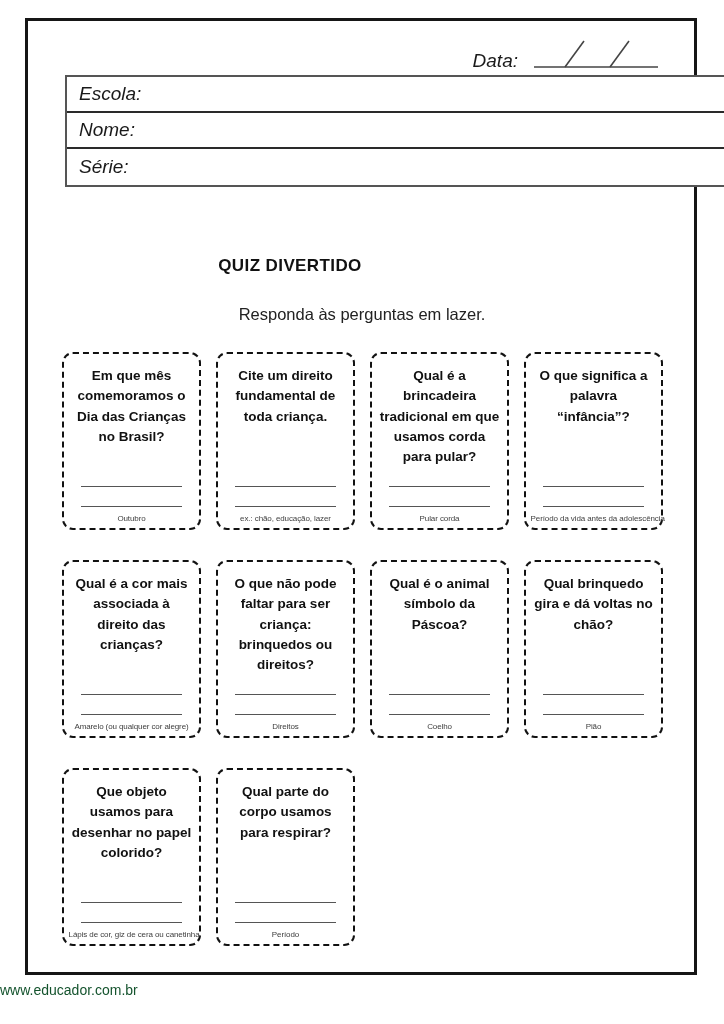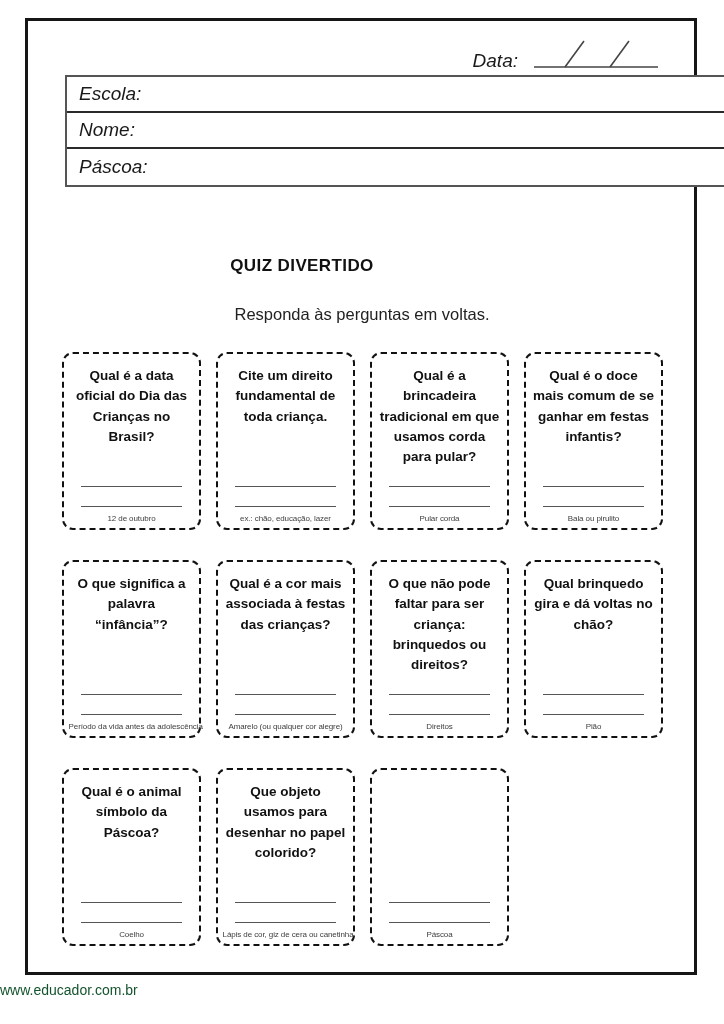--- a/index.html
+++ b/index.html
@@ -49,21 +49,21 @@
     padding-left: 12px;
     font-size: 19px;
     border-bottom: 2px solid #2a2a2a;
     background: #fff;
   }
   .info-row:last-child { border-bottom: none; }
 
   
   .quiz-title {
     position: absolute;
-    top: 256px; left: 16px;
+    top: 256px; left: 4px;
     width: 572px;
     text-align: center;
     font-size: 17px;
     font-weight: bold;
     letter-spacing: 0.4px;
     color: #111;
   }
   .quiz-subtitle {
     position: absolute;
     top: 305px; left: 0;
@@ -145,114 +145,108 @@
   </div>
 
   <div class="info-table">
     <div class="info-row">
       <span>Escola:</span>
     </div>
     <div class="info-row">
       <span>Nome:</span>
     </div>
     <div class="info-row">
-      <span>Páscoa:</span>
+      <span>Série:</span>
     </div>
   </div>
 
 </div>
 
 <div class="quiz-title">QUIZ DIVERTIDO</div>
-<div class="quiz-subtitle">Responda às perguntas em voltas.</div>
+<div class="quiz-subtitle">Responda às perguntas em lazer.</div>
 
 <div class="cards-grid">
 
-
-  <div class="card">
-    <div class="card-q">Qual é a data oficial do Dia das Crianças no Brasil?</div>
-    <div class="card-fill"></div>
-    <div class="ans-line"></div>
-    <div class="ans-line second"></div>
-    <div class="card-a">12 de outubro</div>
-  </div>
+  <div class="card">
+    <div class="card-q">Em que mês comemoramos o Dia das Crianças no Brasil?</div>
+    <div class="card-fill"></div>
+    <div class="ans-line"></div>
+    <div class="ans-line second"></div>
+    <div class="card-a">Outubro</div>
+  </div>
+
 
   <div class="card">
     <div class="card-q">Cite um direito fundamental de toda criança.</div>
     <div class="card-fill"></div>
     <div class="ans-line"></div>
     <div class="ans-line second"></div>
     <div class="card-a">ex.: chão, educação, lazer</div>
   </div>
 
   <div class="card">
     <div class="card-q">Qual é a brincadeira tradicional em que usamos corda para pular?</div>
     <div class="card-fill"></div>
     <div class="ans-line"></div>
     <div class="ans-line second"></div>
     <div class="card-a">Pular corda</div>
   </div>
 
-  <div class="card">
-    <div class="card-q">Qual é o doce mais comum de se ganhar em festas infantis?</div>
-    <div class="card-fill"></div>
-    <div class="ans-line"></div>
-    <div class="ans-line second"></div>
-    <div class="card-a">Bala ou pirulito</div>
-  </div>
 
   <div class="card">
     <div class="card-q">O que significa a palavra “infância”?</div>
     <div class="card-fill"></div>
     <div class="ans-line"></div>
     <div class="ans-line second"></div>
     <div class="card-a">Período da vida antes da adolescência</div>
   </div>
 
   <div class="card">
-    <div class="card-q">Qual é a cor mais associada à festas das crianças?</div>
+    <div class="card-q">Qual é a cor mais associada à direito das crianças?</div>
     <div class="card-fill"></div>
     <div class="ans-line"></div>
     <div class="ans-line second"></div>
     <div class="card-a">Amarelo (ou qualquer cor alegre)</div>
   </div>
 
   <div class="card">
     <div class="card-q">O que não pode faltar para ser criança: brinquedos ou direitos?</div>
     <div class="card-fill"></div>
     <div class="ans-line"></div>
     <div class="ans-line second"></div>
     <div class="card-a">Direitos</div>
   </div>
 
   <div class="card">
+    <div class="card-q">Qual é o animal símbolo da Páscoa?</div>
+    <div class="card-fill"></div>
+    <div class="ans-line"></div>
+    <div class="ans-line second"></div>
+    <div class="card-a">Coelho</div>
+  </div>
+
+  <div class="card">
     <div class="card-q">Qual brinquedo gira e dá voltas no chão?</div>
     <div class="card-fill"></div>
     <div class="ans-line"></div>
     <div class="ans-line second"></div>
     <div class="card-a">Pião</div>
   </div>
 
   <div class="card">
-    <div class="card-q">Qual é o animal símbolo da Páscoa?</div>
-    <div class="card-fill"></div>
-    <div class="ans-line"></div>
-    <div class="ans-line second"></div>
-    <div class="card-a">Coelho</div>
-  </div>
-
-  <div class="card">
     <div class="card-q">Que objeto usamos para desenhar no papel colorido?</div>
     <div class="card-fill"></div>
     <div class="ans-line"></div>
     <div class="ans-line second"></div>
     <div class="card-a">Lápis de cor, giz de cera ou canetinha</div>
   </div>
 
   <div class="card">
-    <div class="card-fill"></div>
-    <div class="ans-line"></div>
-    <div class="ans-line second"></div>
-    <div class="card-a">Páscoa</div>
+    <div class="card-q">Qual parte do corpo usamos para respirar?</div>
+    <div class="card-fill"></div>
+    <div class="ans-line"></div>
+    <div class="ans-line second"></div>
+    <div class="card-a">Período</div>
   </div>
 
 </div>
 
 <div class="page-footer">www.educador.com.br</div>
 
 </body></html>

